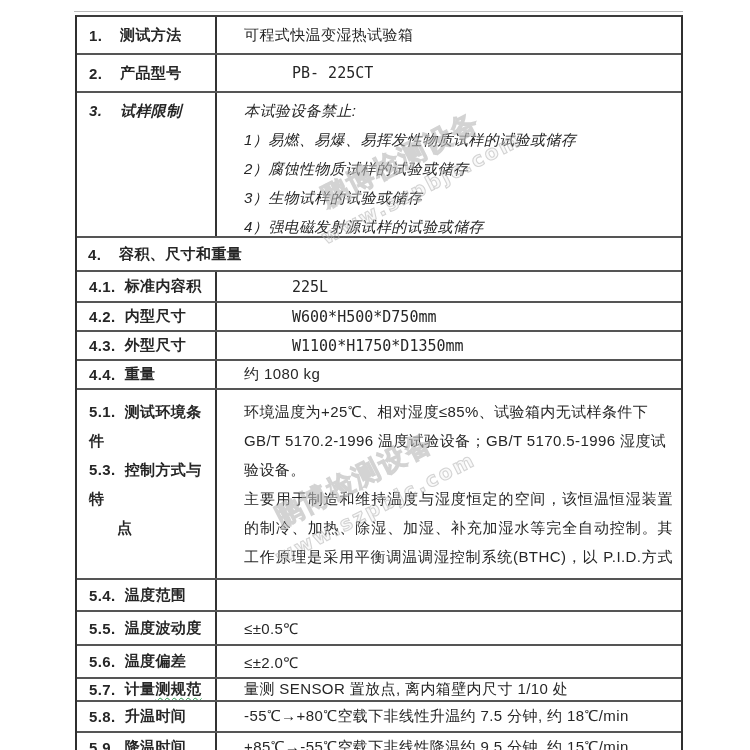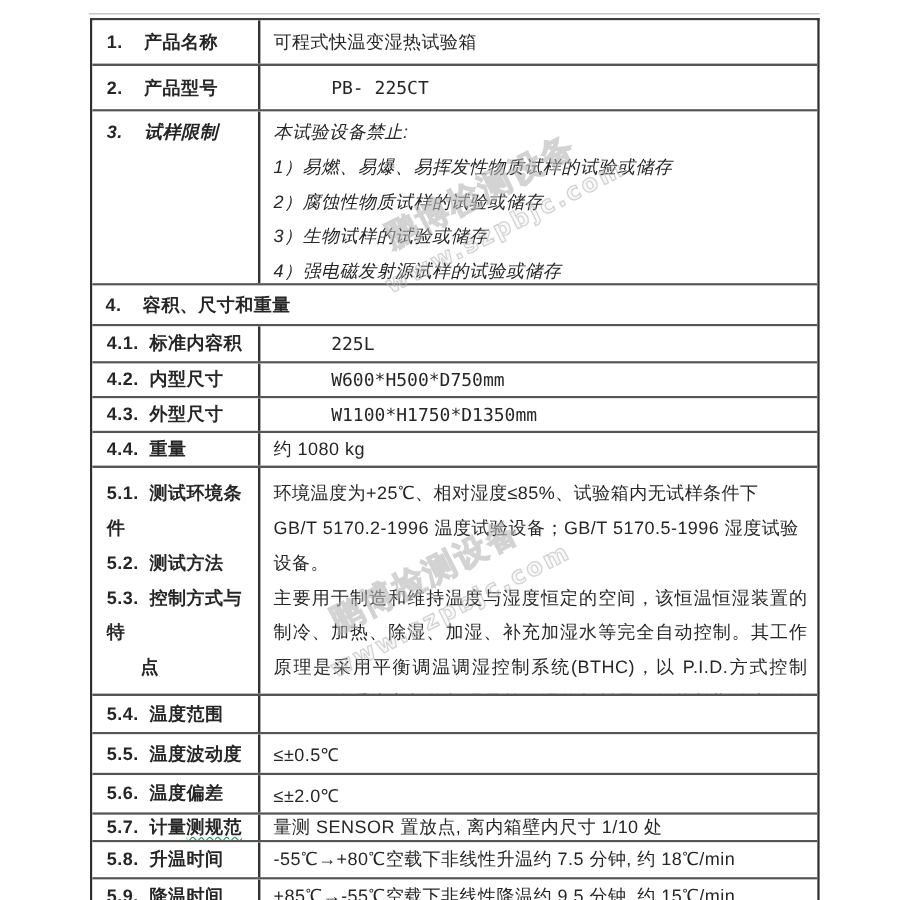--- a/index.html
+++ b/index.html
@@ -18,21 +18,21 @@
     font-size:15px; letter-spacing:0.4px;
   }
   .row { display:flex; border-bottom:2px solid #555555; background:#fff; }
   .cell-l {
     width:140px; flex:0 0 140px; border-right:2px solid #333333;
     padding-left:12px; display:flex; align-items:center;
     font-weight:600; overflow:hidden;
   }
   .cell-l.top { align-items:flex-start; }
   .cell-r {
-    flex:1; padding-left:11px; padding-right:8px; display:flex; align-items:center;
+    flex:1; padding-left:27px; padding-right:8px; display:flex; align-items:center;
     overflow:hidden;
   }
   .cell-r.top { align-items:flex-start;justify-content:center; }
   .num { display:inline-block; margin-right:9px; font-weight:600; }
   .num.wide { min-width:22px; }
   .mono { font-family:"DejaVu Sans Mono", monospace; letter-spacing:0;margin-left:48px; }
   .lines { line-height:29px; padding-top:3px; width:100%;font-style:italic; }
   .lines8 { line-height:29px; padding-top:7px; width:100%; }
   .para { text-align:justify; }
   .cont-indent { padding-left:28px; }
@@ -68,21 +68,21 @@
 
 <div class="page">
 
   <div class="topline"></div>
 
   <div class="spec-table">
 
     <div class="row h38">
       <div class="cell-l">
         <span class="num wide">1.</span>
-        <span>产品名称</span>
+        <span>测试方法</span>
       </div>
       <div class="cell-r">
         <span>可程式快温变湿热试验箱</span>
       </div>
     </div>
 
     <div class="row h38">
       <div class="cell-l">
         <span class="num wide">2.</span>
         <span>产品型号</span>
@@ -153,21 +153,20 @@
       </div>
       <div class="cell-r">
         <span>约 1080 kg</span>
       </div>
     </div>
 
     <div class="row h190">
       <div class="cell-l top">
         <div class="lines8">
           <div><span class="num">5.1.</span><span>测试环境条件</span></div>
-          <div><span class="num">5.2.</span><span>测试方法</span></div>
           <div><span class="num">5.3.</span><span>控制方式与特</span></div>
           <div class="cont-indent">点</div>
         </div>
       </div>
       <div class="cell-r top">
         <div class="lines8">
           <div>环境温度为+25℃、相对湿度≤85%、试验箱内无试样条件下</div>
           <div>GB/T 5170.2-1996 温度试验设备；GB/T 5170.5-1996 湿度试验设备。</div>
           <div class="para">主要用于制造和维持温度与湿度恒定的空间，该恒温恒湿装置的制冷、加热、除湿、加湿、补充加湿水等完全自动控制。其工作原理是采用平衡调温调湿控制系统(BTHC)，以 P.I.D.方式控制 SSR，使系统之加热加湿量等于湿热损耗量，故能长期稳定的使用。</div>
         </div>

